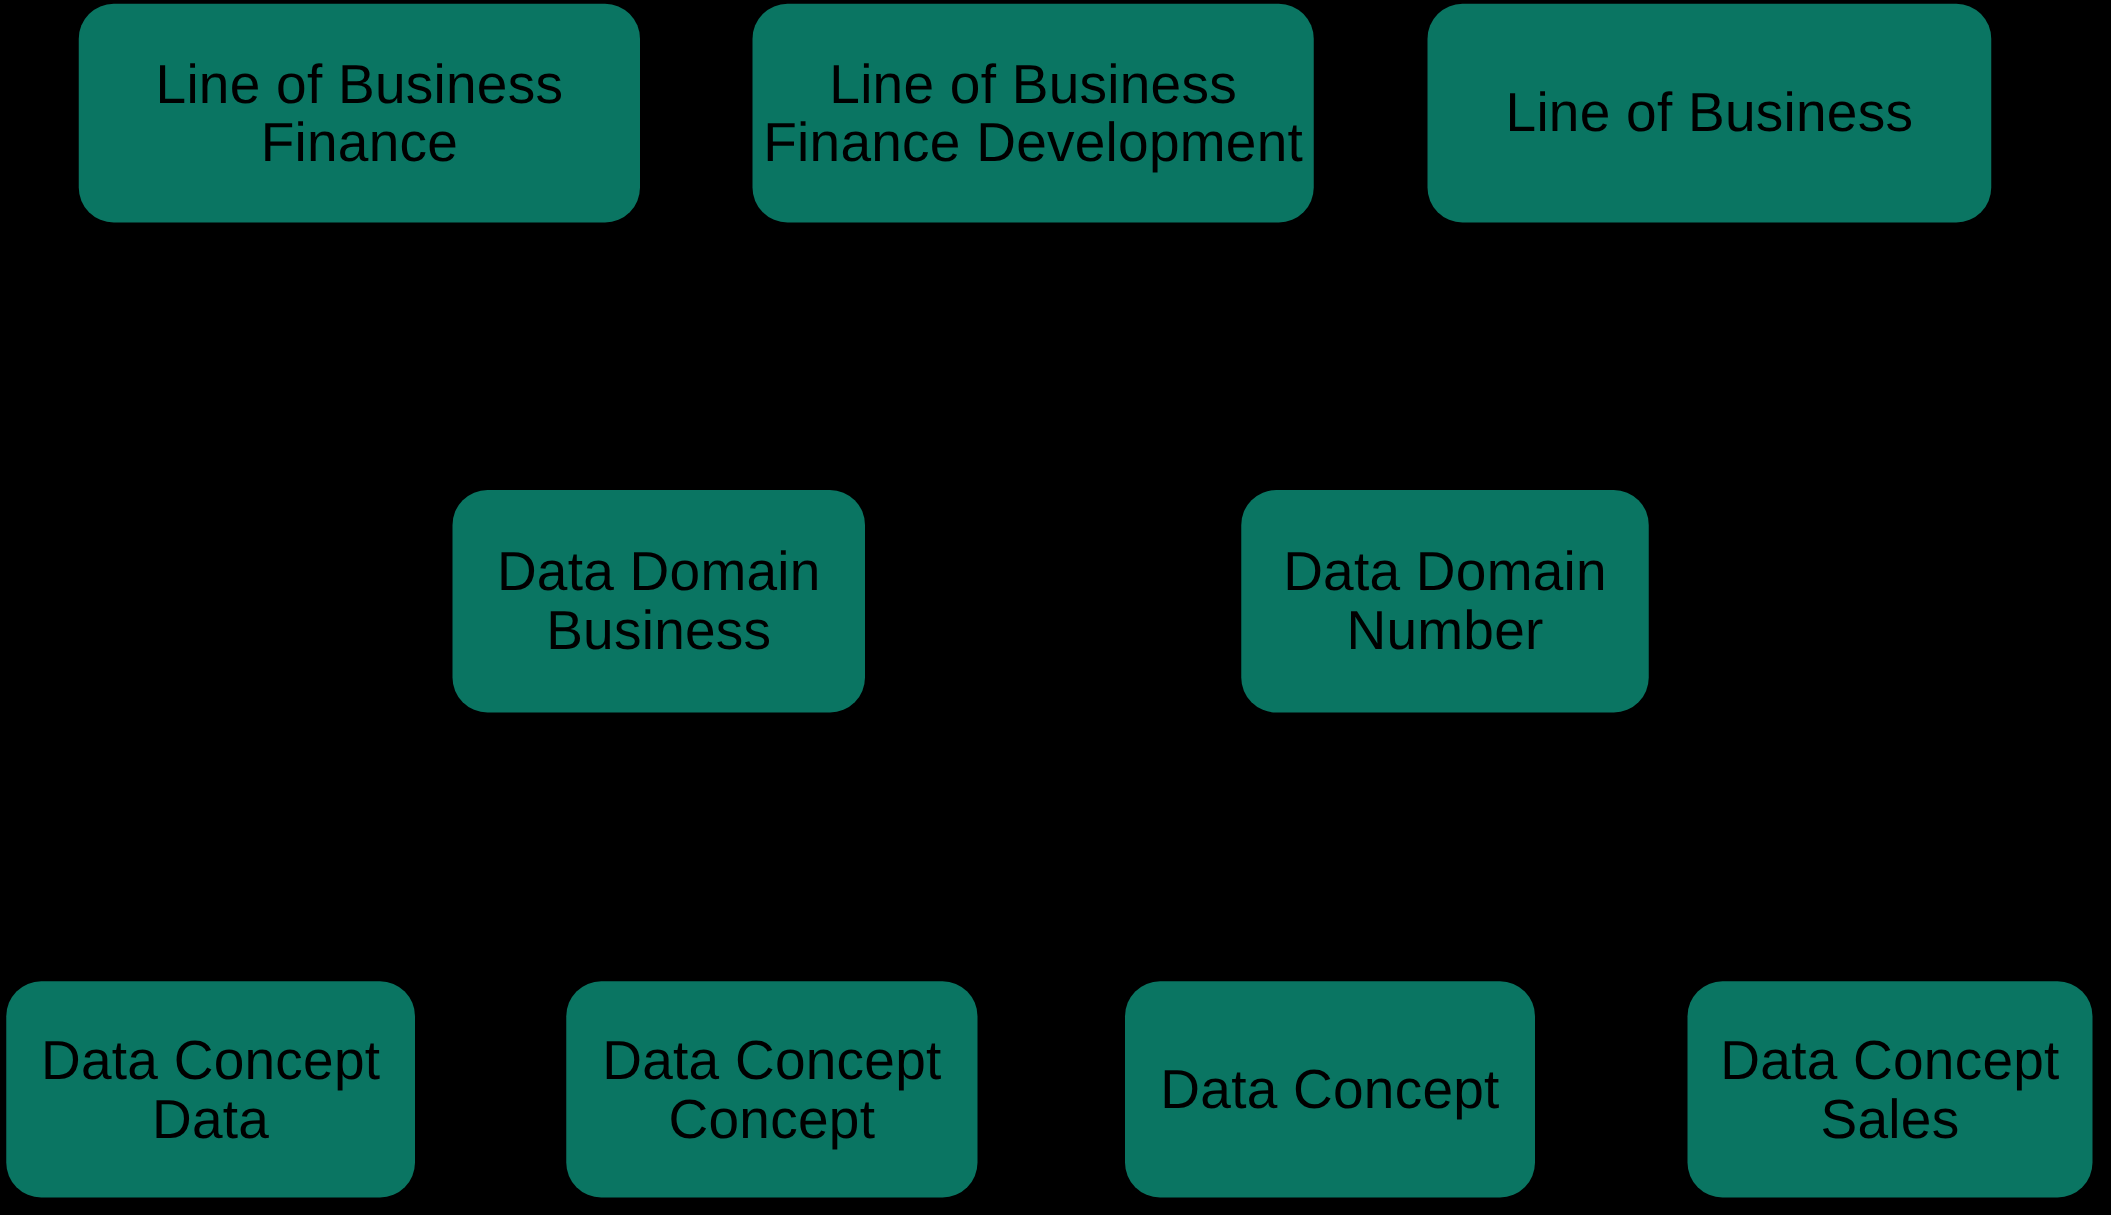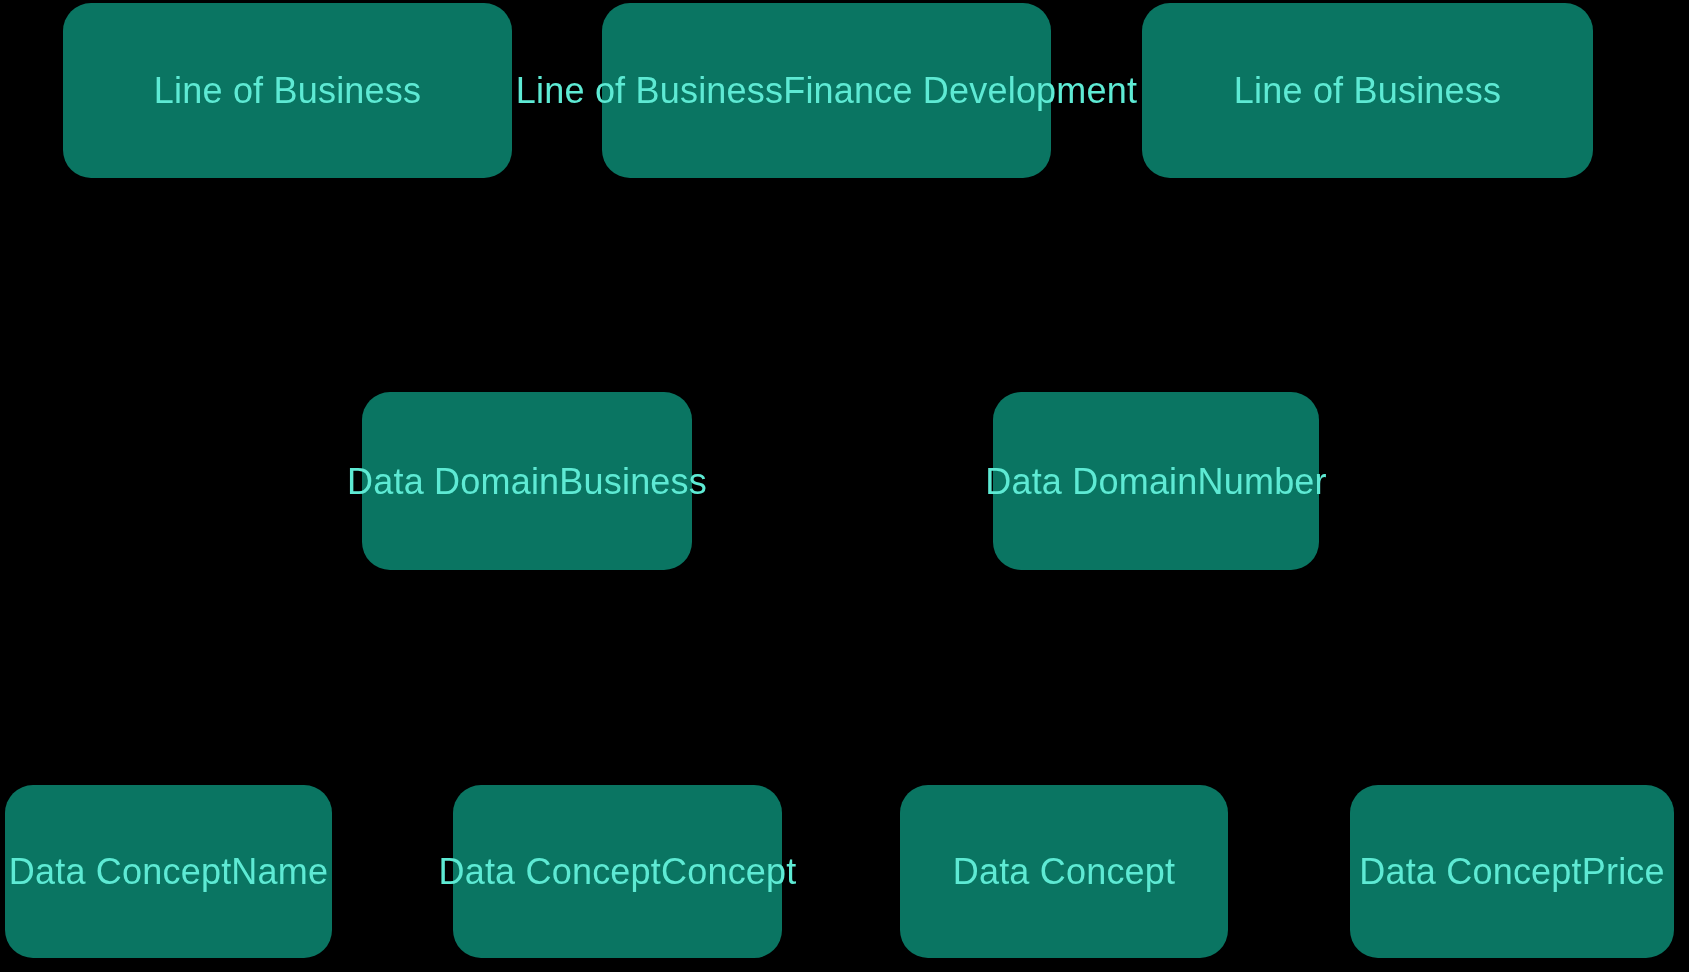--- a/index.html
+++ b/index.html
@@ -12,42 +12,43 @@
     width: 1689px;
     height: 972px;
     background: #000000;
     overflow: hidden;
     font-family: "Liberation Sans", sans-serif;
   }
   .node {
     position: absolute;
     background: #0a7562;
     border-radius: 28px;
-    color: #5eead4;
+    color: #000000;
     display: flex;
-    flex-direction: row;
+    flex-direction: column;
     align-items: center;
     justify-content: center;
     text-align: center;
-    font-size: 36px;
+    font-size: 44px;
     line-height: 47px;
     letter-spacing: 0.2px;
   }
   .node span {
     display: block;
     white-space: nowrap;
   }
 </style>
 </head>
 <body>
 
 <div class="canvas">
 
   <div class="node" style="left:63px; top:3px; width:449px; height:175px;">
     <span>Line of Business</span>
+    <span>Finance</span>
   </div>
 
   <div class="node" style="left:602px; top:3px; width:449px; height:175px;">
     <span>Line of Business</span>
     <span>Finance Development</span>
   </div>
 
   <div class="node" style="left:1142px; top:3px; width:451px; height:175px;">
     <span>Line of Business</span>
   </div>
@@ -57,30 +58,30 @@
     <span>Business</span>
   </div>
 
   <div class="node" style="left:993px; top:392px; width:326px; height:178px;">
     <span>Data Domain</span>
     <span>Number</span>
   </div>
 
   <div class="node" style="left:5px; top:785px; width:327px; height:173px;">
     <span>Data Concept</span>
-    <span>Name</span>
+    <span>Data</span>
   </div>
 
   <div class="node" style="left:453px; top:785px; width:329px; height:173px;">
     <span>Data Concept</span>
     <span>Concept</span>
   </div>
 
   <div class="node" style="left:900px; top:785px; width:328px; height:173px;">
     <span>Data Concept</span>
   </div>
 
   <div class="node" style="left:1350px; top:785px; width:324px; height:173px;">
     <span>Data Concept</span>
-    <span>Price</span>
+    <span>Sales</span>
   </div>
 
 </div>
 
 </body></html>

